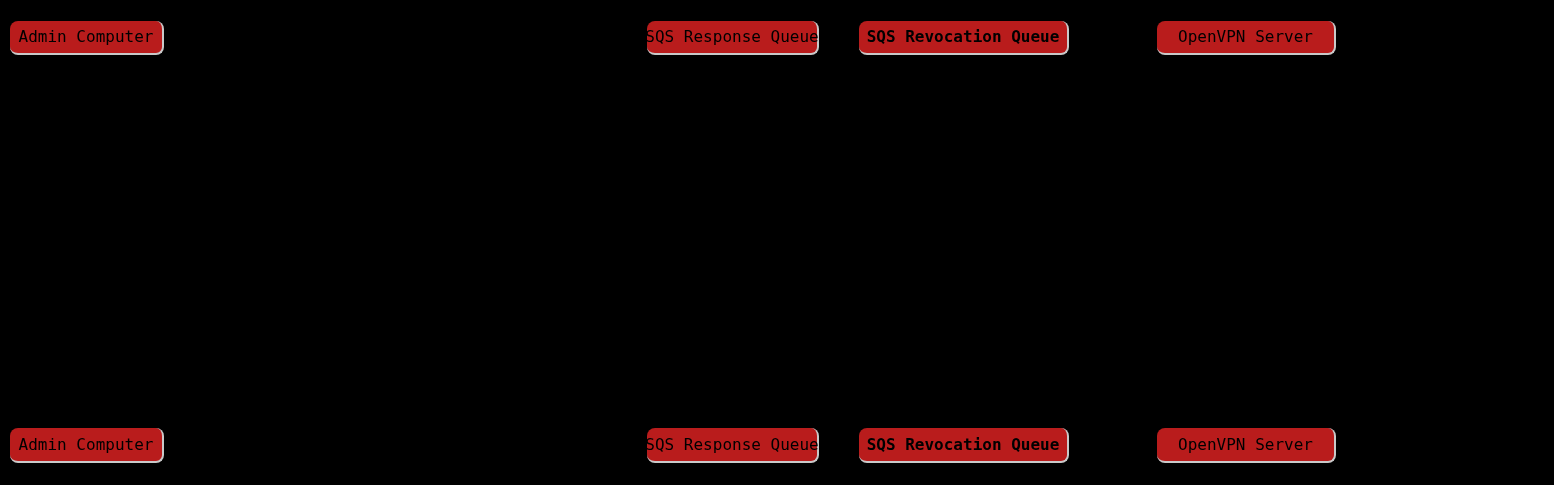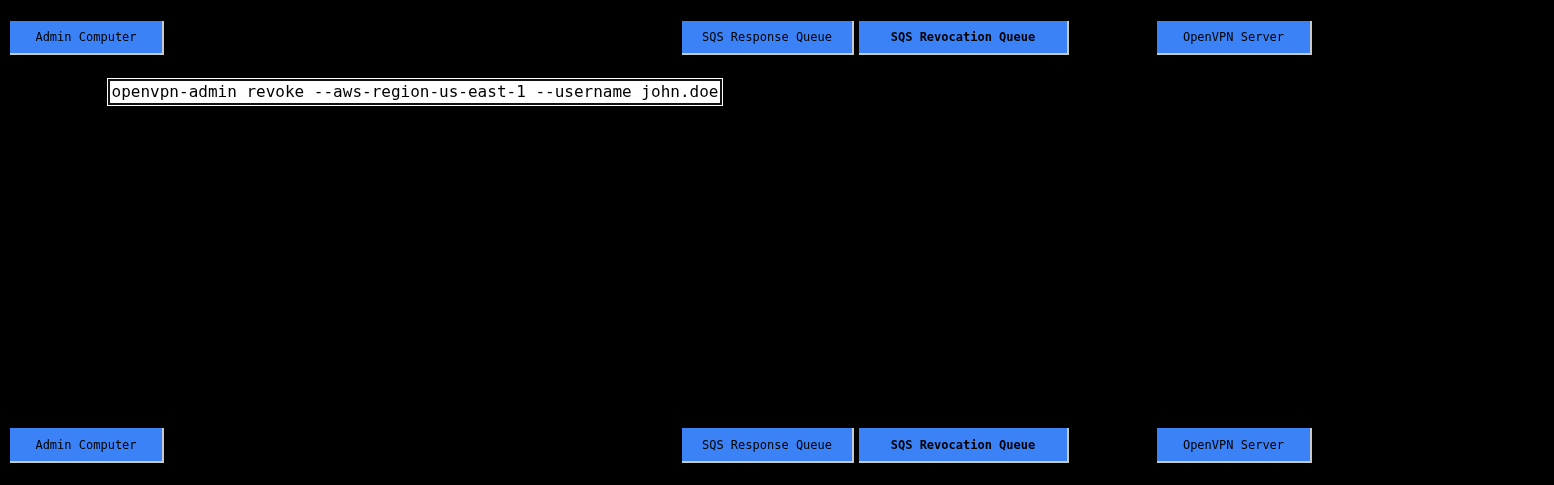--- a/index.html
+++ b/index.html
@@ -11,50 +11,51 @@
     position: relative;
     width: 1554px;
     height: 485px;
     background: #000000;
     overflow: hidden;
     font-family: "DejaVu Sans Mono", "Liberation Mono", monospace;
   }
   .actor-box {
     position: absolute;
     box-sizing: border-box;
-    background: #3b82f6;
+    background: #b91c1c;
     border-right: 2px solid #c9c9c9;
     border-bottom: 2px solid #c9c9c9;
     display: flex;
     align-items: center;
     justify-content: center;
     white-space: nowrap;
     color: #000000;
-    font-size: 12px;
+    font-size: 16px;
     line-height: 1;
+    border-radius: 8px;
   }
   .note-box {
     position: absolute;
     box-sizing: border-box;
     background: #ffffff;
     border: 2px solid #111111;
     outline: 1px solid #ffffff;
     display: flex;
     align-items: center;
     justify-content: center;
     white-space: nowrap;
     color: #000000;
     font-size: 16px;
     line-height: 1;
   }
   
   .col-admin      { left: 10px;   width: 154px; }
-  .col-response   { left: 647px;  width: 172px; margin-left: 35px; }
+  .col-response   { left: 647px;  width: 172px; }
   .col-revocation { left: 859px;  width: 210px; font-weight: bold; }
-  .col-openvpn    { left: 1157px; width: 155px; }
+  .col-openvpn    { left: 1157px; width: 179px; }
   .row-top        { top: 21px;  height: 34px; }
   .row-bottom     { top: 428px; height: 35px; }
   .note-pos       { left: 108px; top: 79px; width: 614px; height: 26px; }
 </style>
 </head>
 <body>
 
 <div class="canvas">
 
   <div class="actor-box col-admin row-top">
@@ -63,23 +64,20 @@
   <div class="actor-box col-response row-top">
     <span>SQS Response Queue</span>
   </div>
   <div class="actor-box col-revocation row-top">
     <span>SQS Revocation Queue</span>
   </div>
   <div class="actor-box col-openvpn row-top">
     <span>OpenVPN Server</span>
   </div>
 
-  <div class="note-box note-pos">
-    <span>openvpn-admin revoke --aws-region-us-east-1 --username john.doe</span>
-  </div>
 
   <div class="actor-box col-admin row-bottom">
     <span>Admin Computer</span>
   </div>
   <div class="actor-box col-response row-bottom">
     <span>SQS Response Queue</span>
   </div>
   <div class="actor-box col-revocation row-bottom">
     <span>SQS Revocation Queue</span>
   </div>

